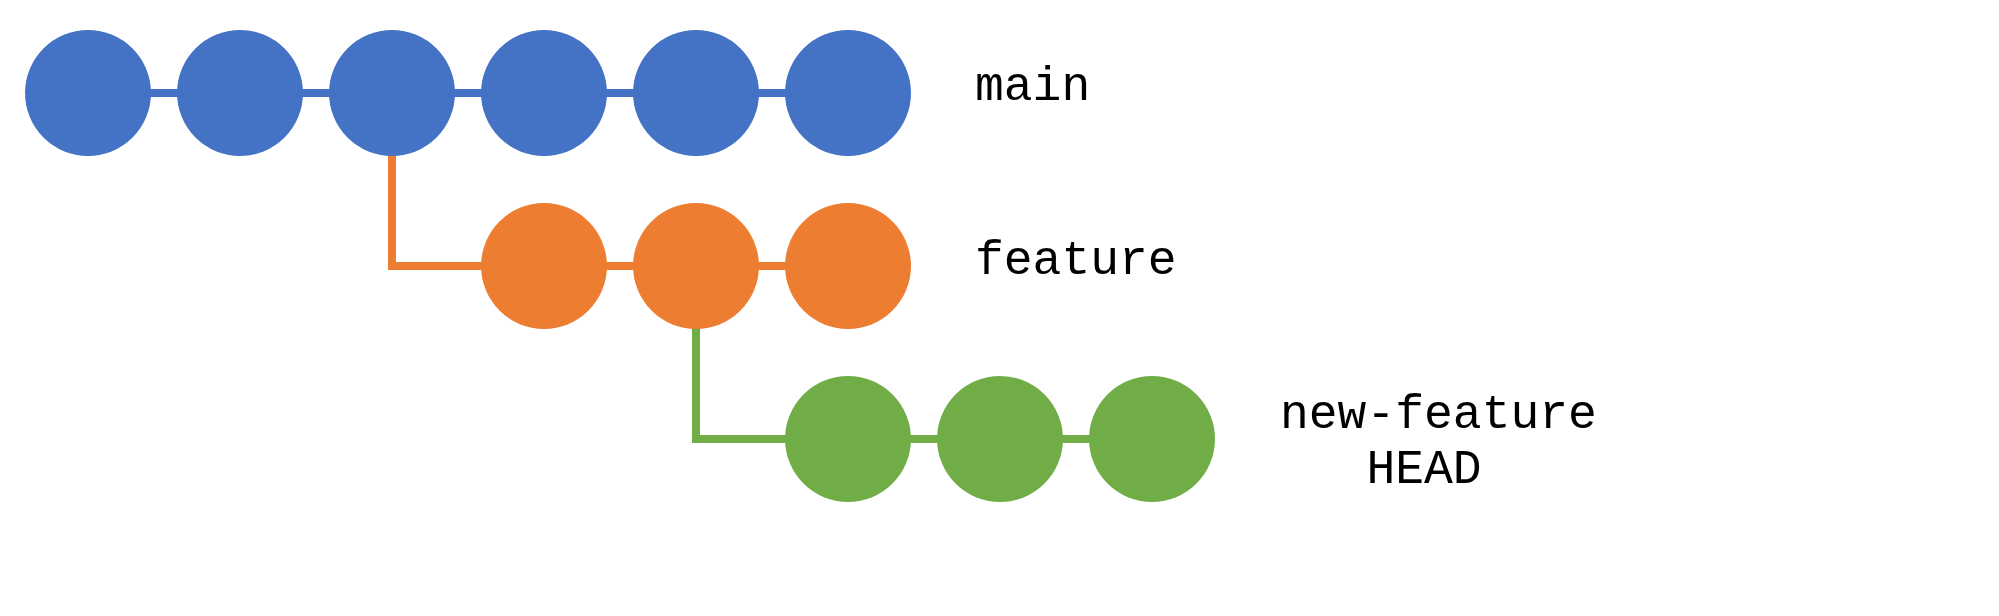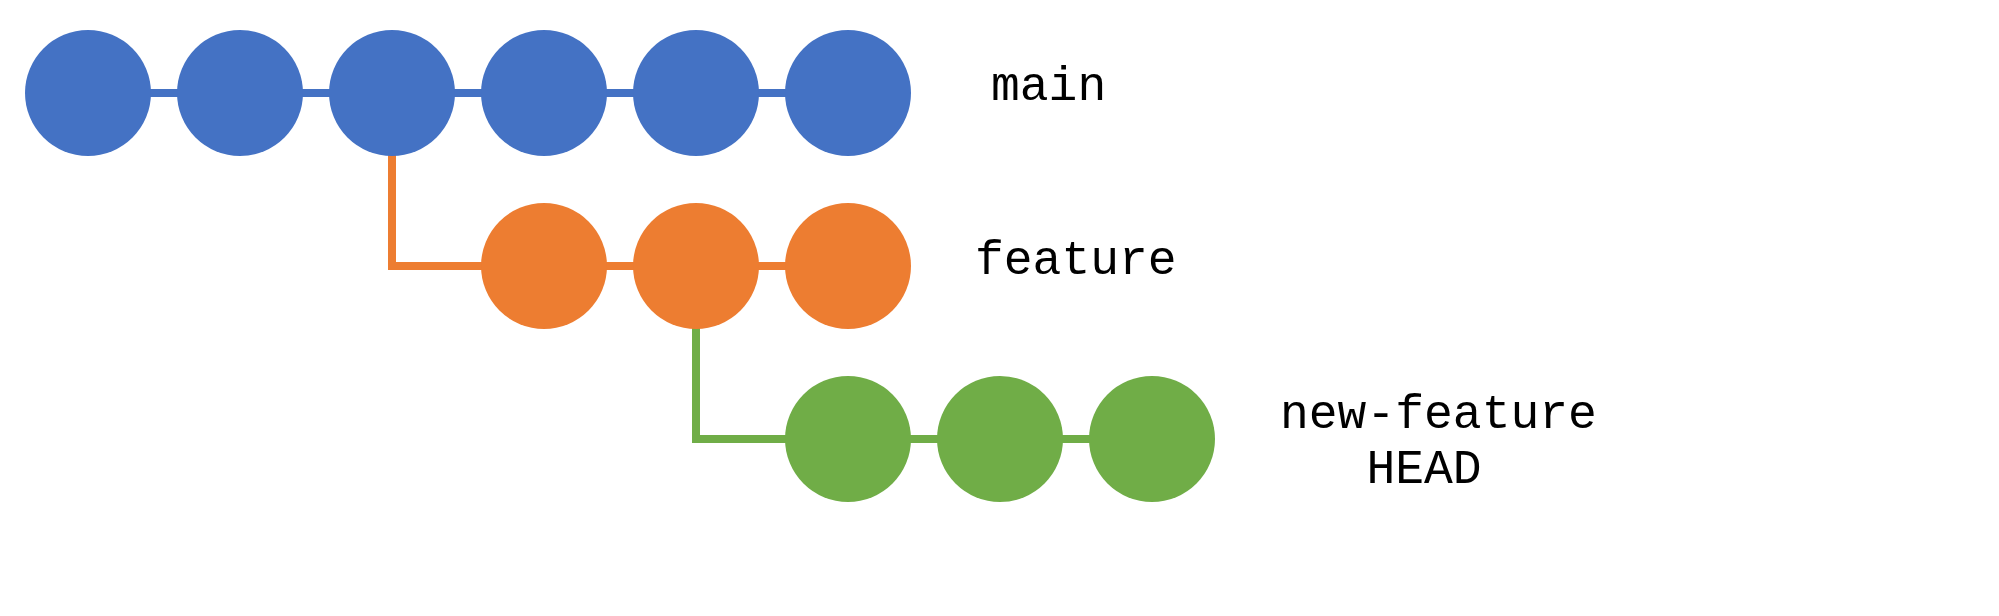--- a/index.html
+++ b/index.html
@@ -58,17 +58,17 @@
     <div class="commit" style="left: 329px; top: 30px; width: 126px; height: 126px; background: rgb(68, 114, 196);"></div>
     <div class="commit" style="left: 481px; top: 30px; width: 126px; height: 126px; background: rgb(68, 114, 196);"></div>
     <div class="commit" style="left: 633px; top: 30px; width: 126px; height: 126px; background: rgb(68, 114, 196);"></div>
     <div class="commit" style="left: 785px; top: 30px; width: 126px; height: 126px; background: rgb(68, 114, 196);"></div>
     <div class="commit" style="left: 481px; top: 203px; width: 126px; height: 126px; background: rgb(237, 125, 49);"></div>
     <div class="commit" style="left: 633px; top: 203px; width: 126px; height: 126px; background: rgb(237, 125, 49);"></div>
     <div class="commit" style="left: 785px; top: 203px; width: 126px; height: 126px; background: rgb(237, 125, 49);"></div>
     <div class="commit" style="left: 785px; top: 376px; width: 126px; height: 126px; background: rgb(112, 173, 71);"></div>
     <div class="commit" style="left: 937px; top: 376px; width: 126px; height: 126px; background: rgb(112, 173, 71);"></div>
     <div class="commit" style="left: 1089px; top: 376px; width: 126px; height: 126px; background: rgb(112, 173, 71);"></div>
-    <div class="label" style="left: 975px; top: 60px; margin-left: 16px;">main</div>
+    <div class="label" style="left: 975px; top: 60px;">main</div>
     <div class="label" style="left: 975px; top: 234px;">feature</div>
     <div class="label" style="left: 1280px; top: 388px;">new-feature
    HEAD</div>
   </div>
 
 </body></html>

